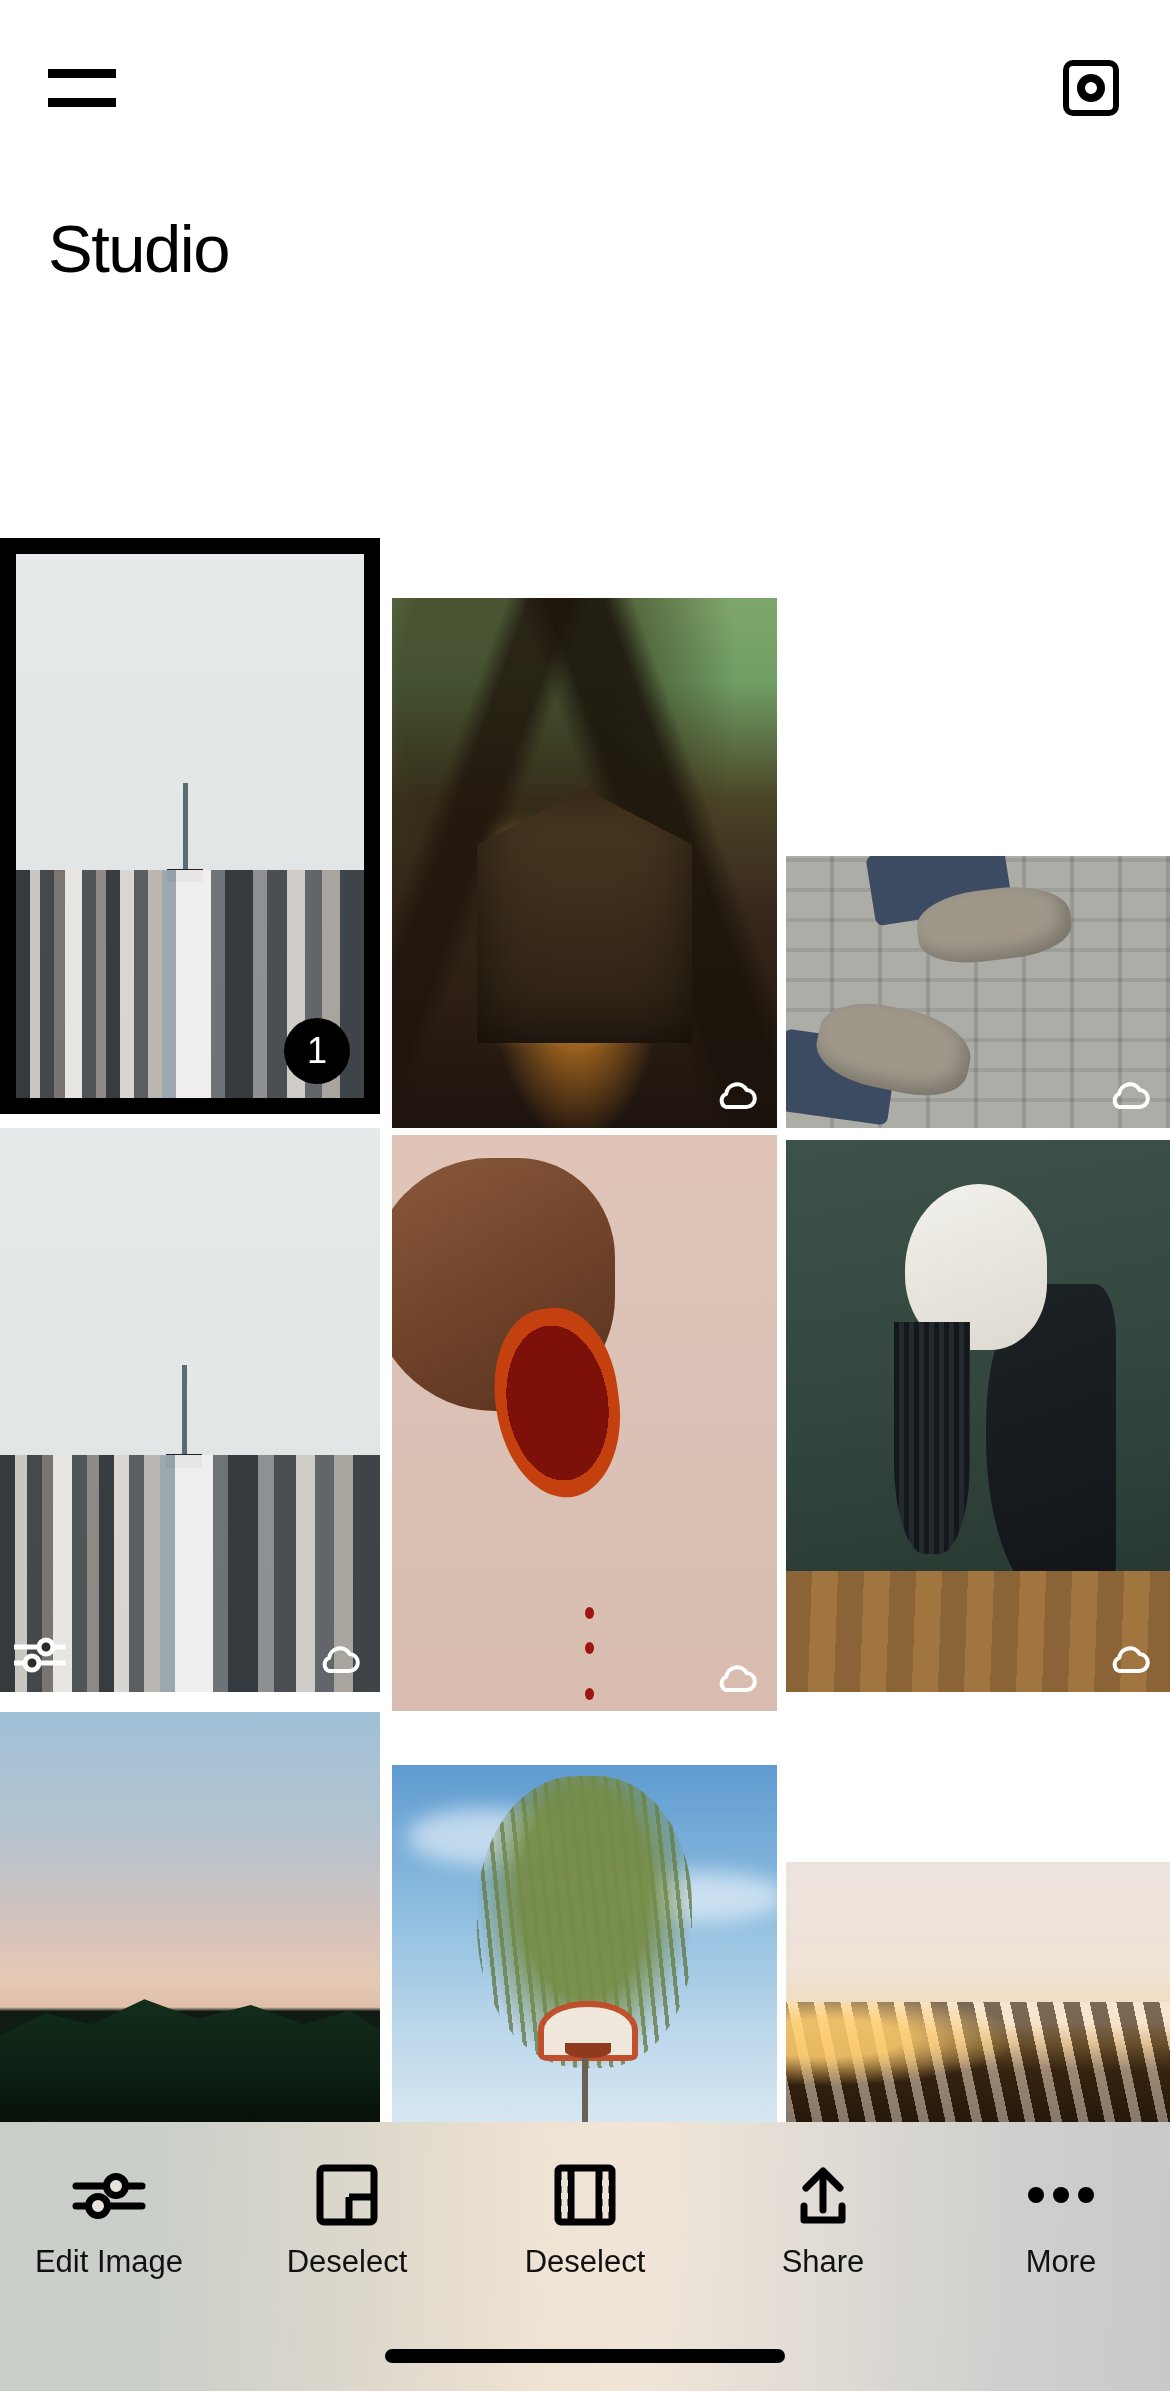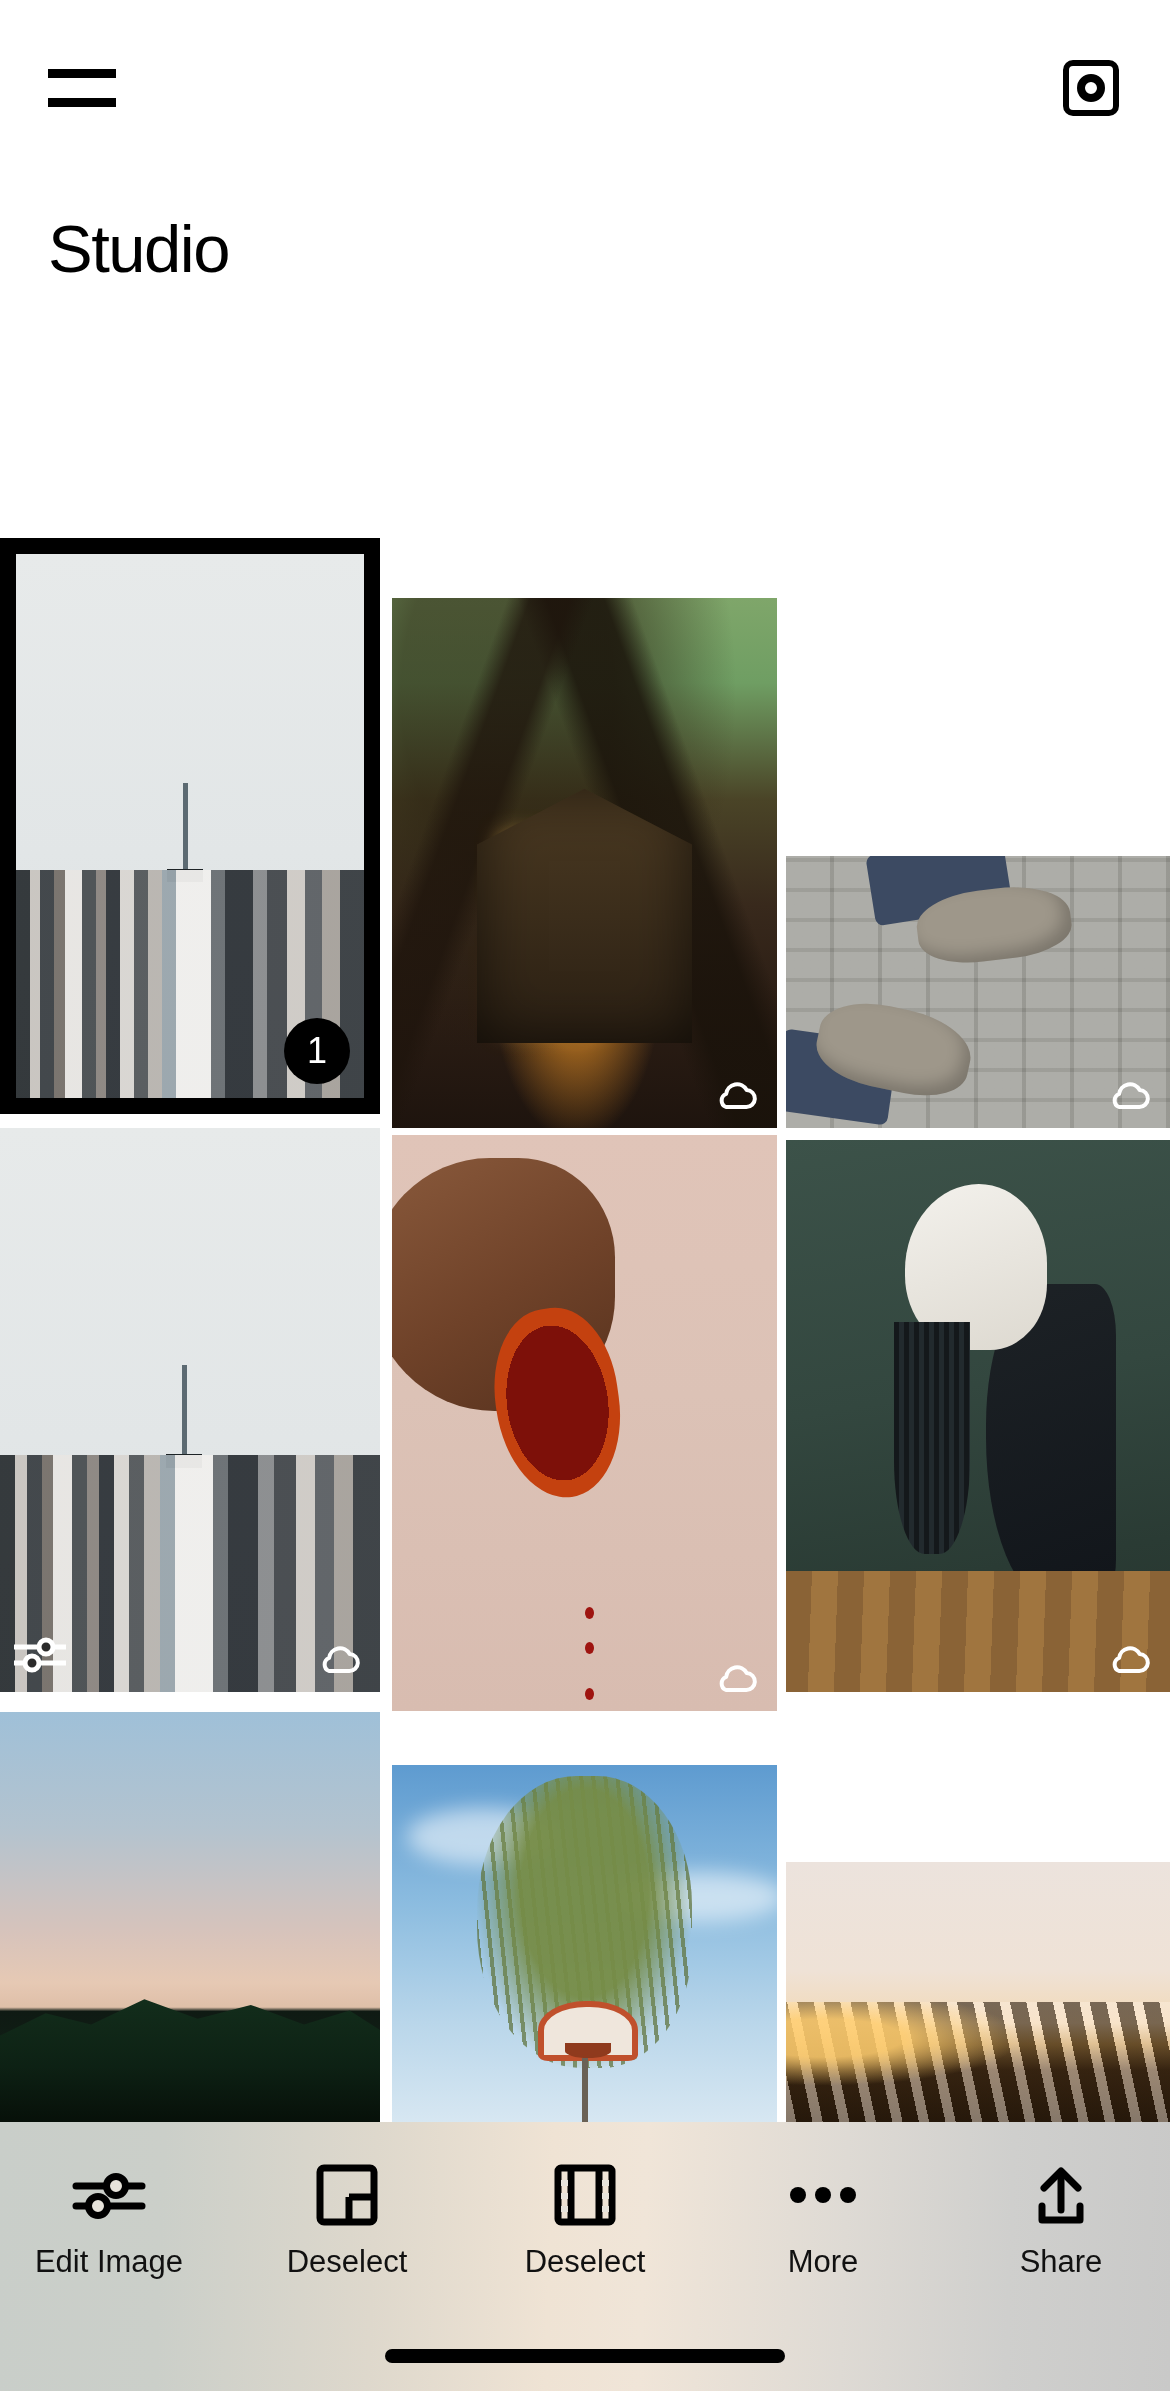--- a/index.html
+++ b/index.html
@@ -410,35 +410,35 @@
           <line x1="51.5" y1="16" x2="51.5" y2="22" stroke="#e7e3db" stroke-width="7"></line>
           <line x1="51.5" y1="29" x2="51.5" y2="35" stroke="#e7e3db" stroke-width="7"></line>
           <line x1="51.5" y1="42" x2="51.5" y2="48" stroke="#e7e3db" stroke-width="7"></line>
         </svg>
       </div>
       <div class="tb-lbl">Deselect</div>
     </div>
 
     <div class="tb-item">
       <div class="tb-ico">
+        <svg width="62" height="62" viewBox="0 0 62 62">
+          <line x1="31" y1="8" x2="31" y2="46" stroke="#000" stroke-width="7" stroke-linecap="round"></line>
+          <polyline points="14,24 31,7 48,24" fill="none" stroke="#000" stroke-width="7" stroke-linecap="round" stroke-linejoin="round"></polyline>
+          <polyline points="12,42 12,56 50,56 50,42" fill="none" stroke="#000" stroke-width="7" stroke-linecap="round" stroke-linejoin="round"></polyline>
+        </svg>
+      </div>
+      <div class="tb-lbl">Share</div>
+    </div>
+
+    <div class="tb-item">
+      <div class="tb-ico">
         <svg width="70" height="22" viewBox="0 0 70 22">
           <circle cx="10" cy="11" r="8" fill="#000"></circle>
           <circle cx="35" cy="11" r="8" fill="#000"></circle>
           <circle cx="60" cy="11" r="8" fill="#000"></circle>
         </svg>
       </div>
       <div class="tb-lbl">More</div>
     </div>
 
-    <div class="tb-item">
-      <div class="tb-ico">
-        <svg width="62" height="62" viewBox="0 0 62 62">
-          <line x1="31" y1="8" x2="31" y2="46" stroke="#000" stroke-width="7" stroke-linecap="round"></line>
-          <polyline points="14,24 31,7 48,24" fill="none" stroke="#000" stroke-width="7" stroke-linecap="round" stroke-linejoin="round"></polyline>
-          <polyline points="12,42 12,56 50,56 50,42" fill="none" stroke="#000" stroke-width="7" stroke-linecap="round" stroke-linejoin="round"></polyline>
-        </svg>
-      </div>
-      <div class="tb-lbl">Share</div>
-    </div>
-
   </div>
   <div class="home-ind"></div>
 </div>
 
 </body></html>

